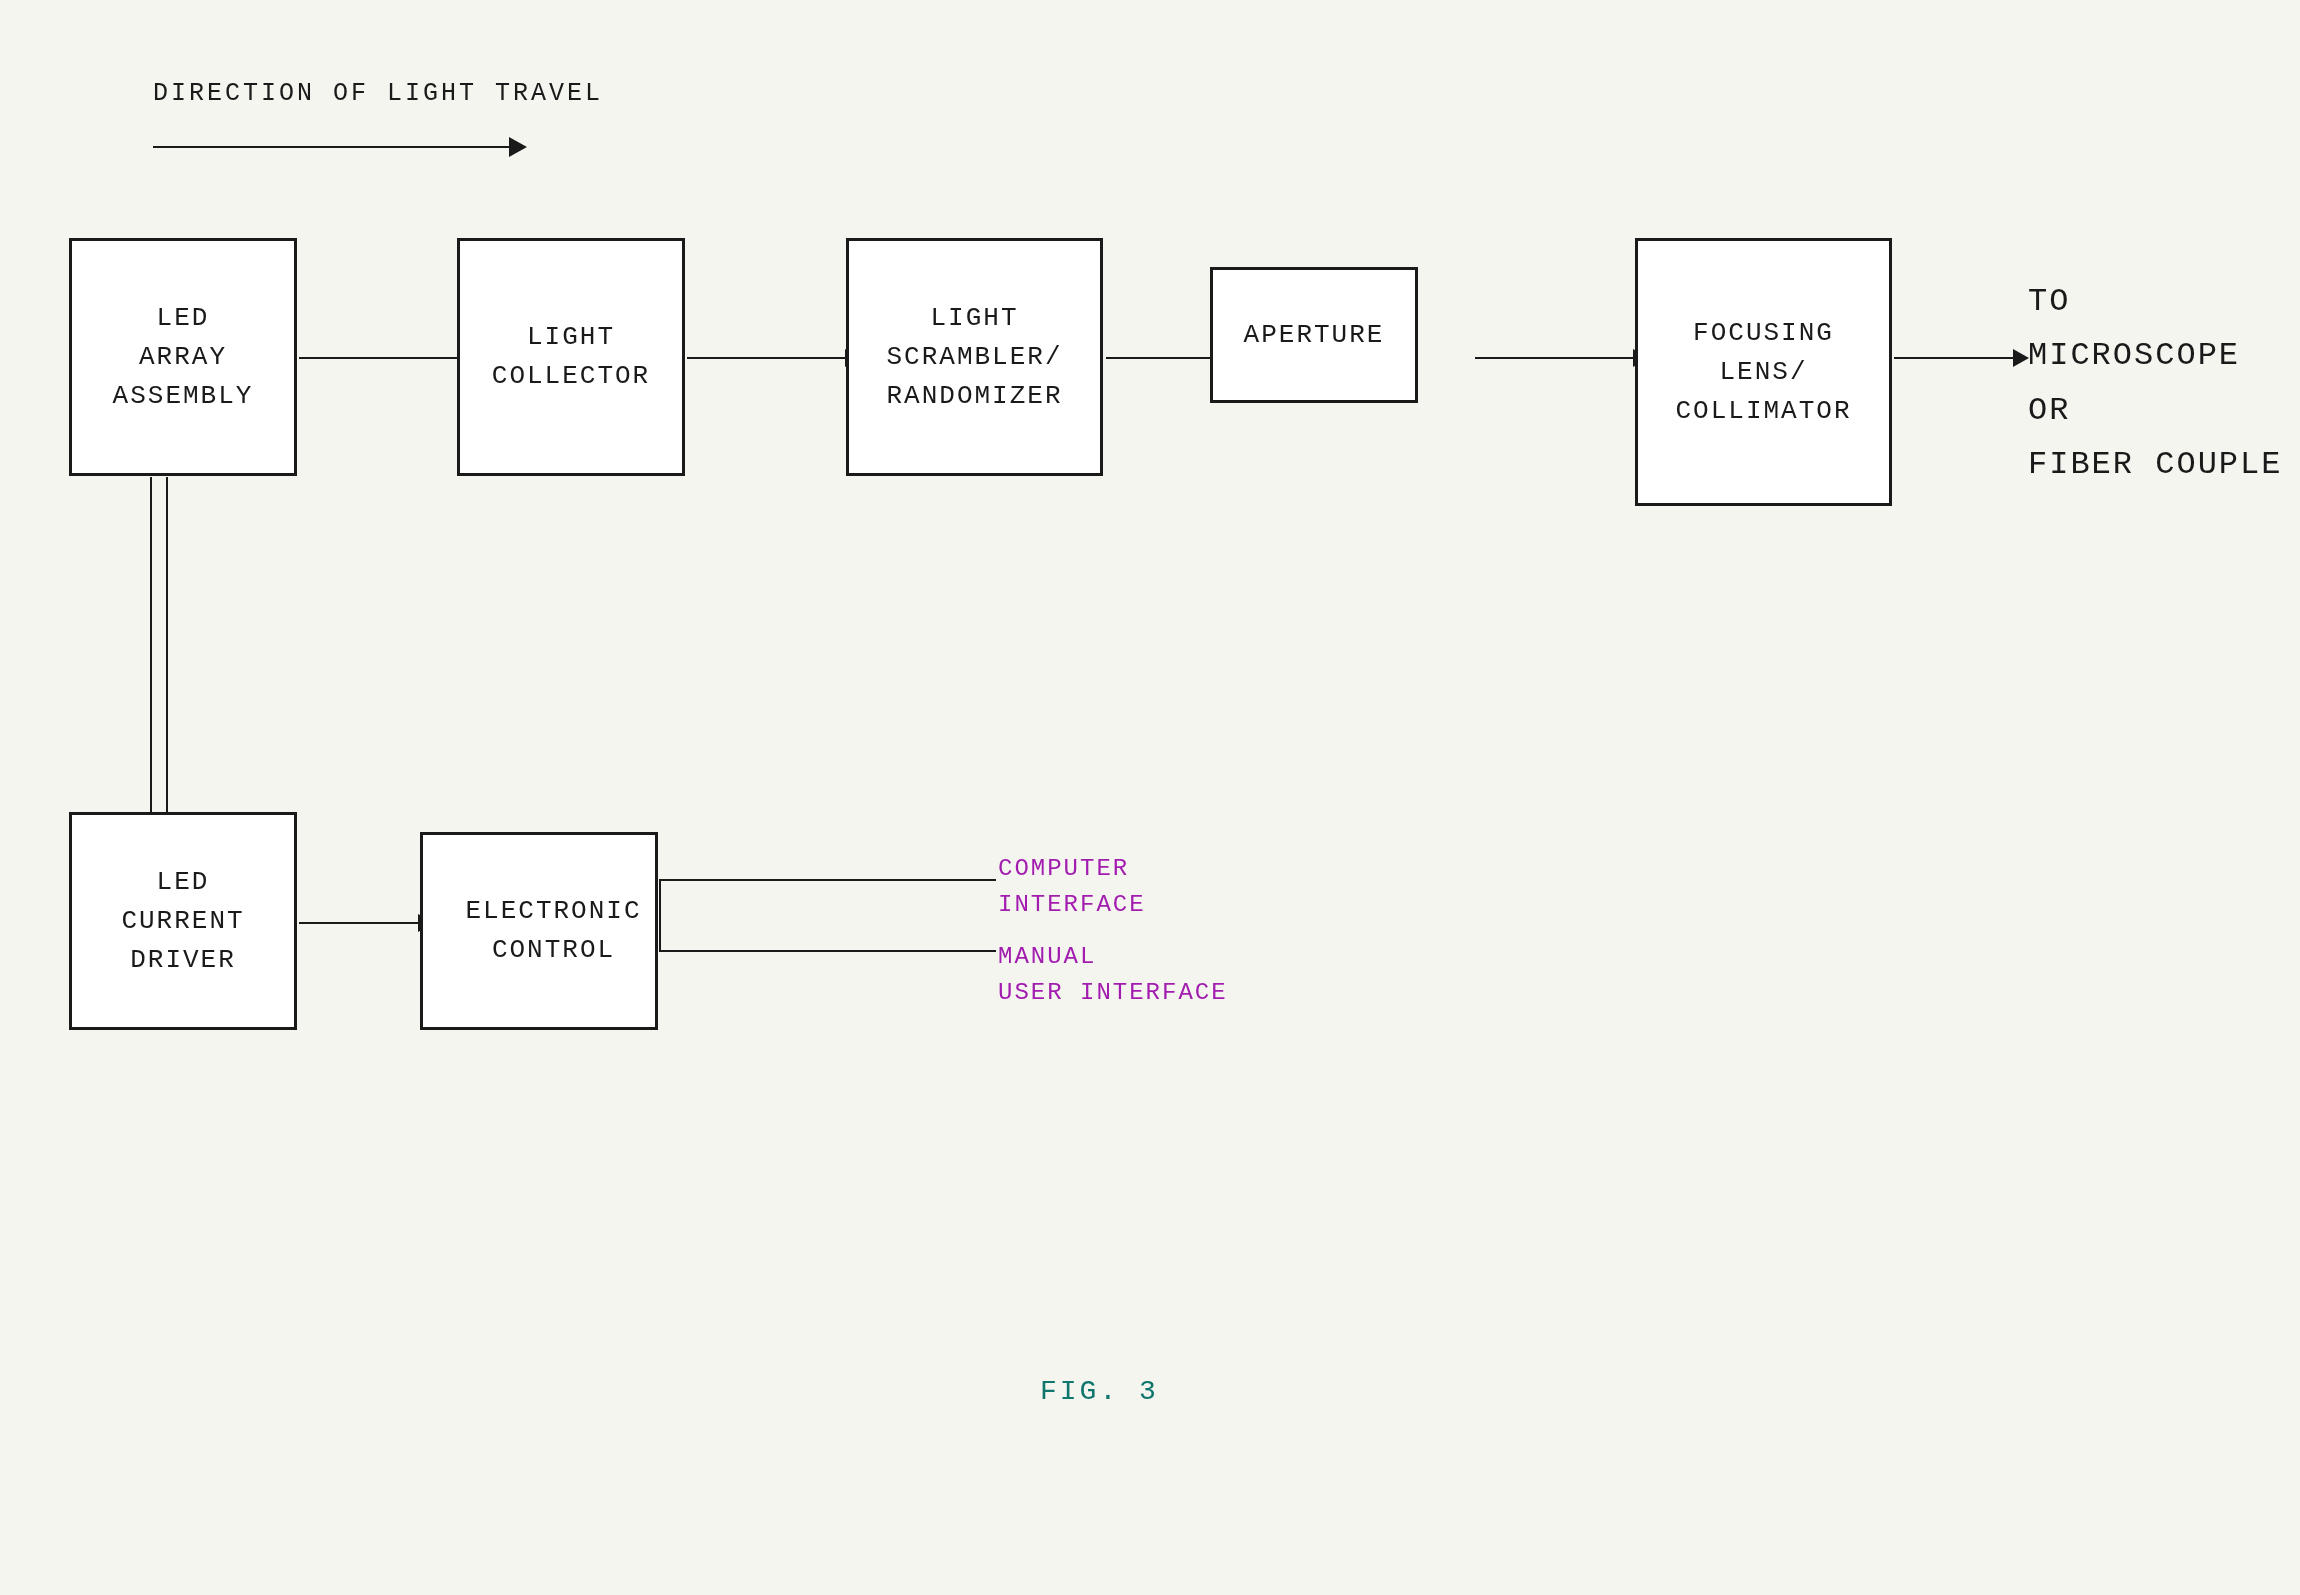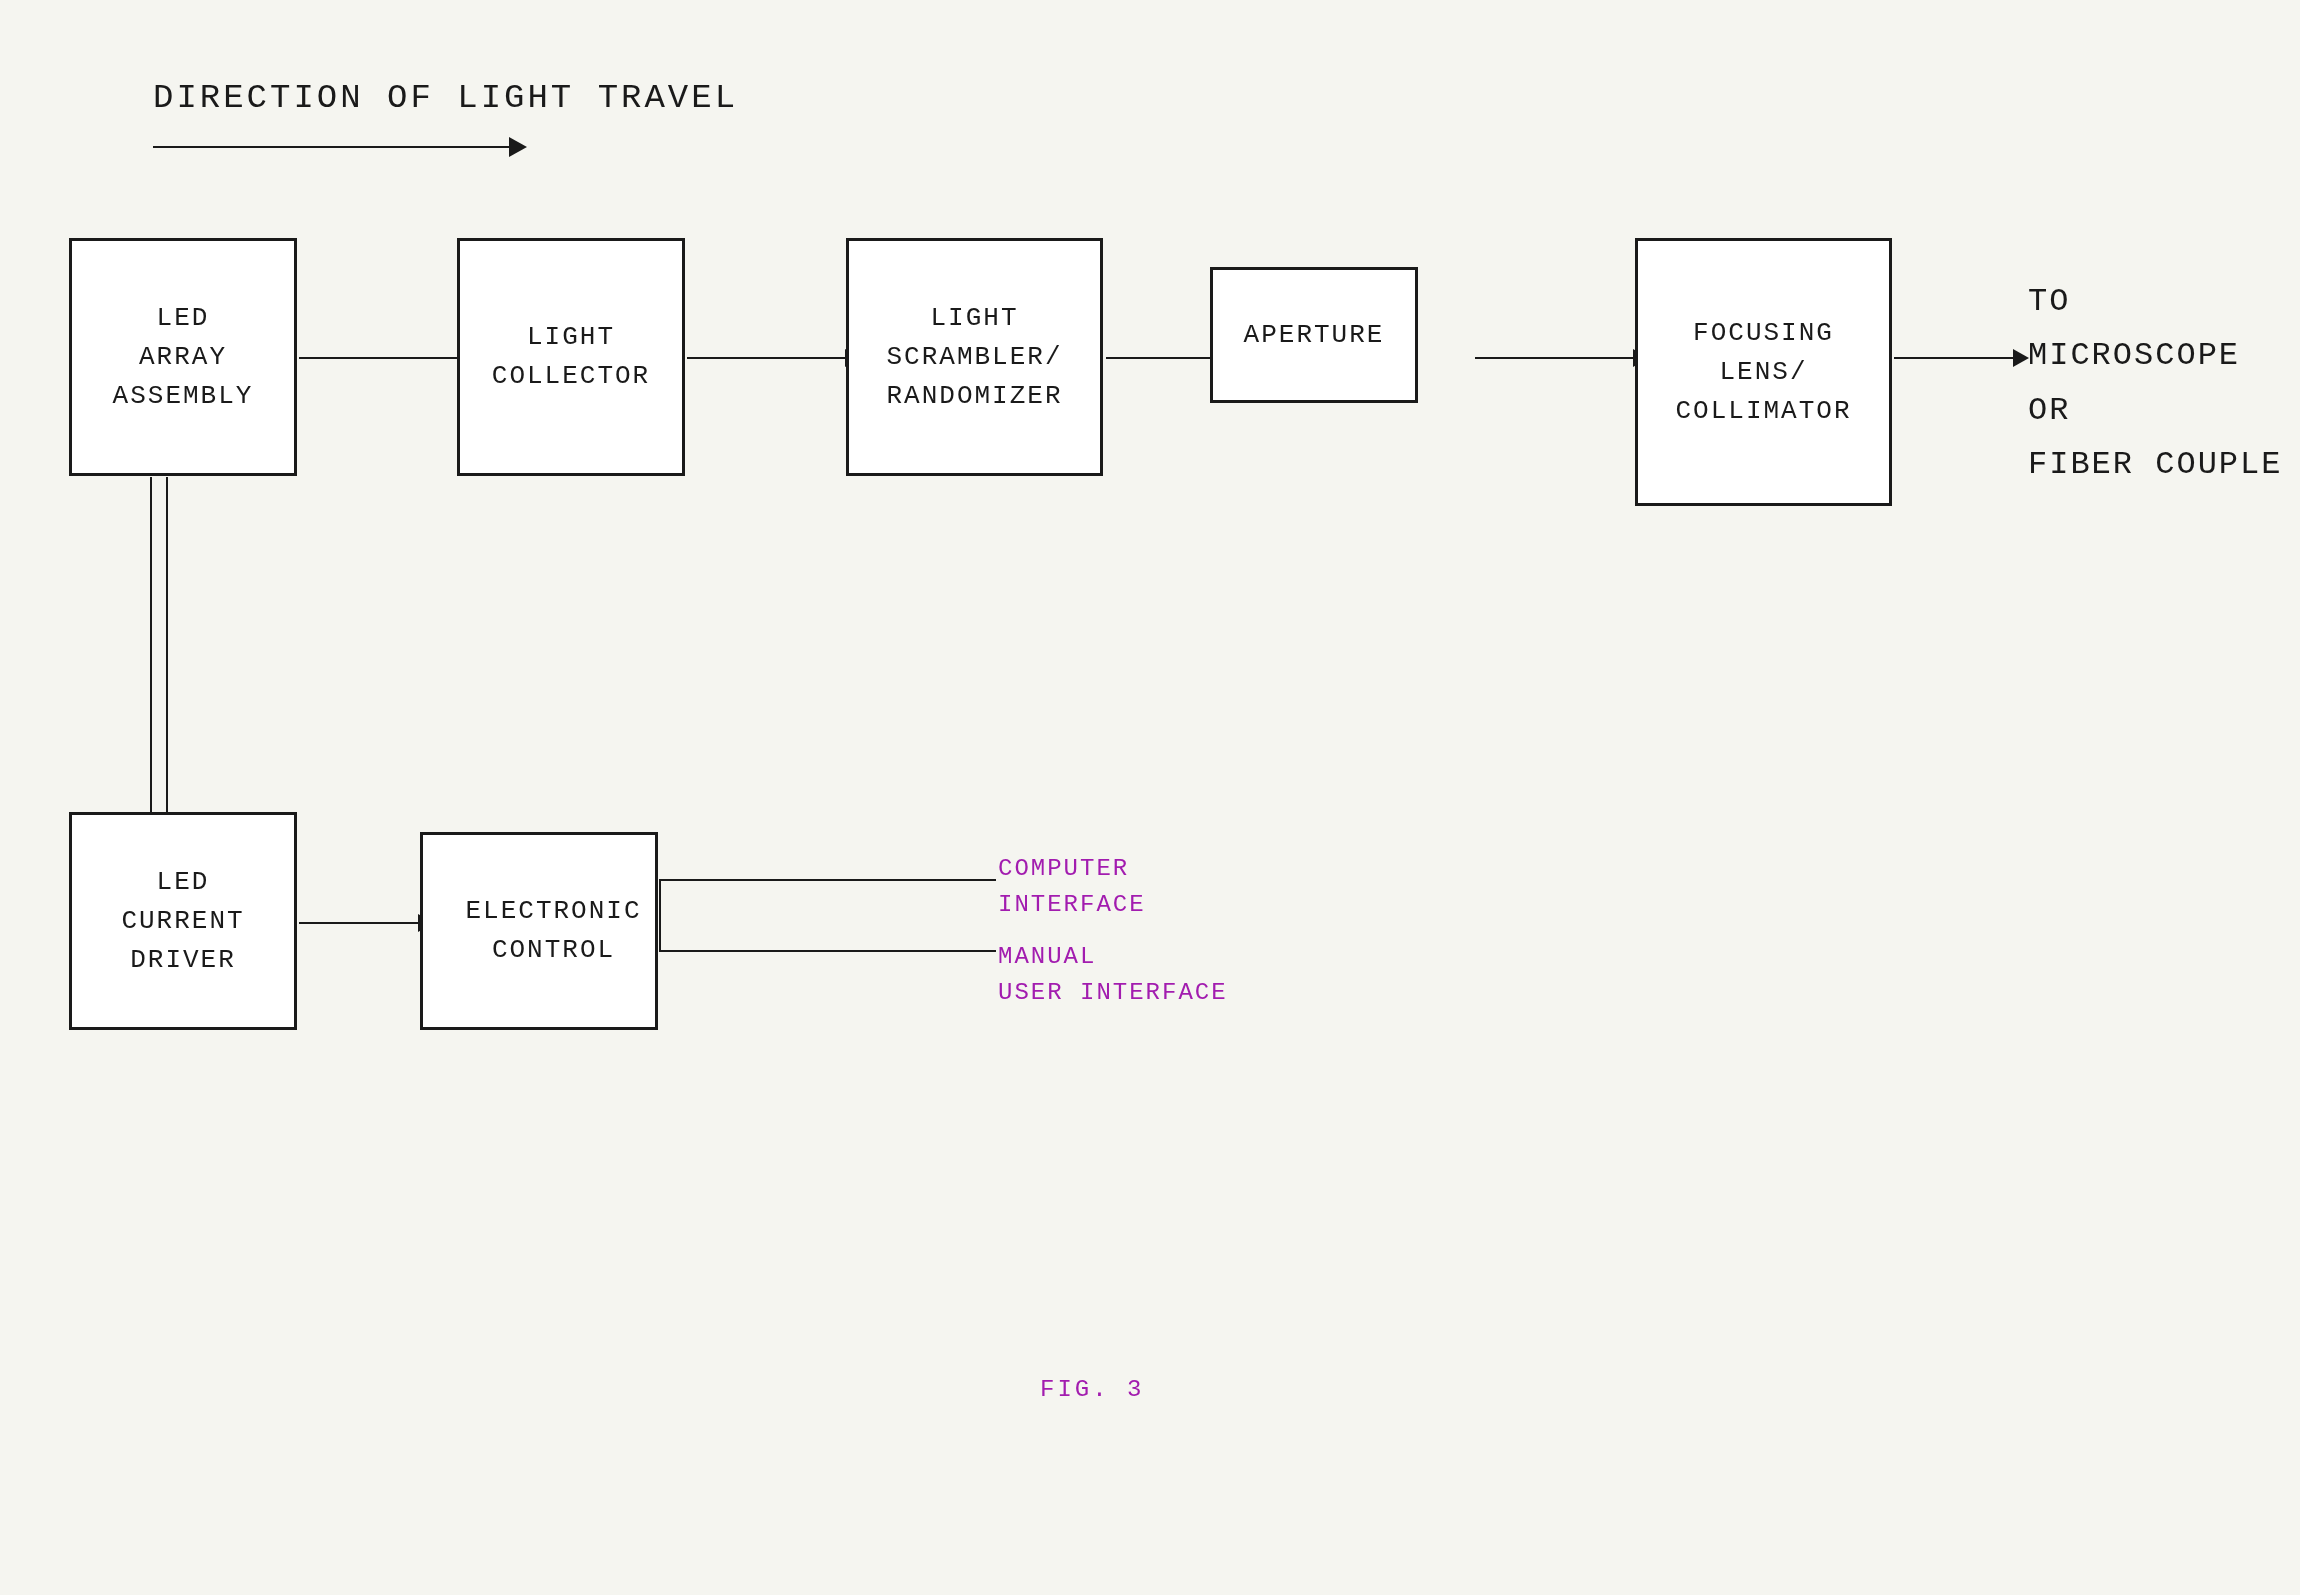--- a/index.html
+++ b/index.html
@@ -19,21 +19,21 @@
       left: 0;
       width: 100%;
       height: 100%;
     }
 
     
     .direction-label {
       position: absolute;
       top: 79px;
       left: 153px;
-      font-size: 34px;
+      font-size: 25px;
       letter-spacing: 3px;
       color: #1a1a1a;
       font-weight: normal;
     }
 
     
     .direction-arrow {
       position: absolute;
       top: 137px;
       left: 153px;
@@ -112,23 +112,23 @@
       position: absolute;
       font-size: 24px;
       letter-spacing: 2px;
       line-height: 1.5;
       color: #a21caf;
     }
 
     
     .fig-caption {
       position: absolute;
-      font-size: 24px;
+      font-size: 28px;
       letter-spacing: 3px;
-      color: #a21caf;
+      color: #0f766e;
     }
 
     
     .to-label {
       position: absolute;
       font-size: 32px;
       letter-spacing: 2px;
       line-height: 1.7;
       color: #1a1a1a;
     }

